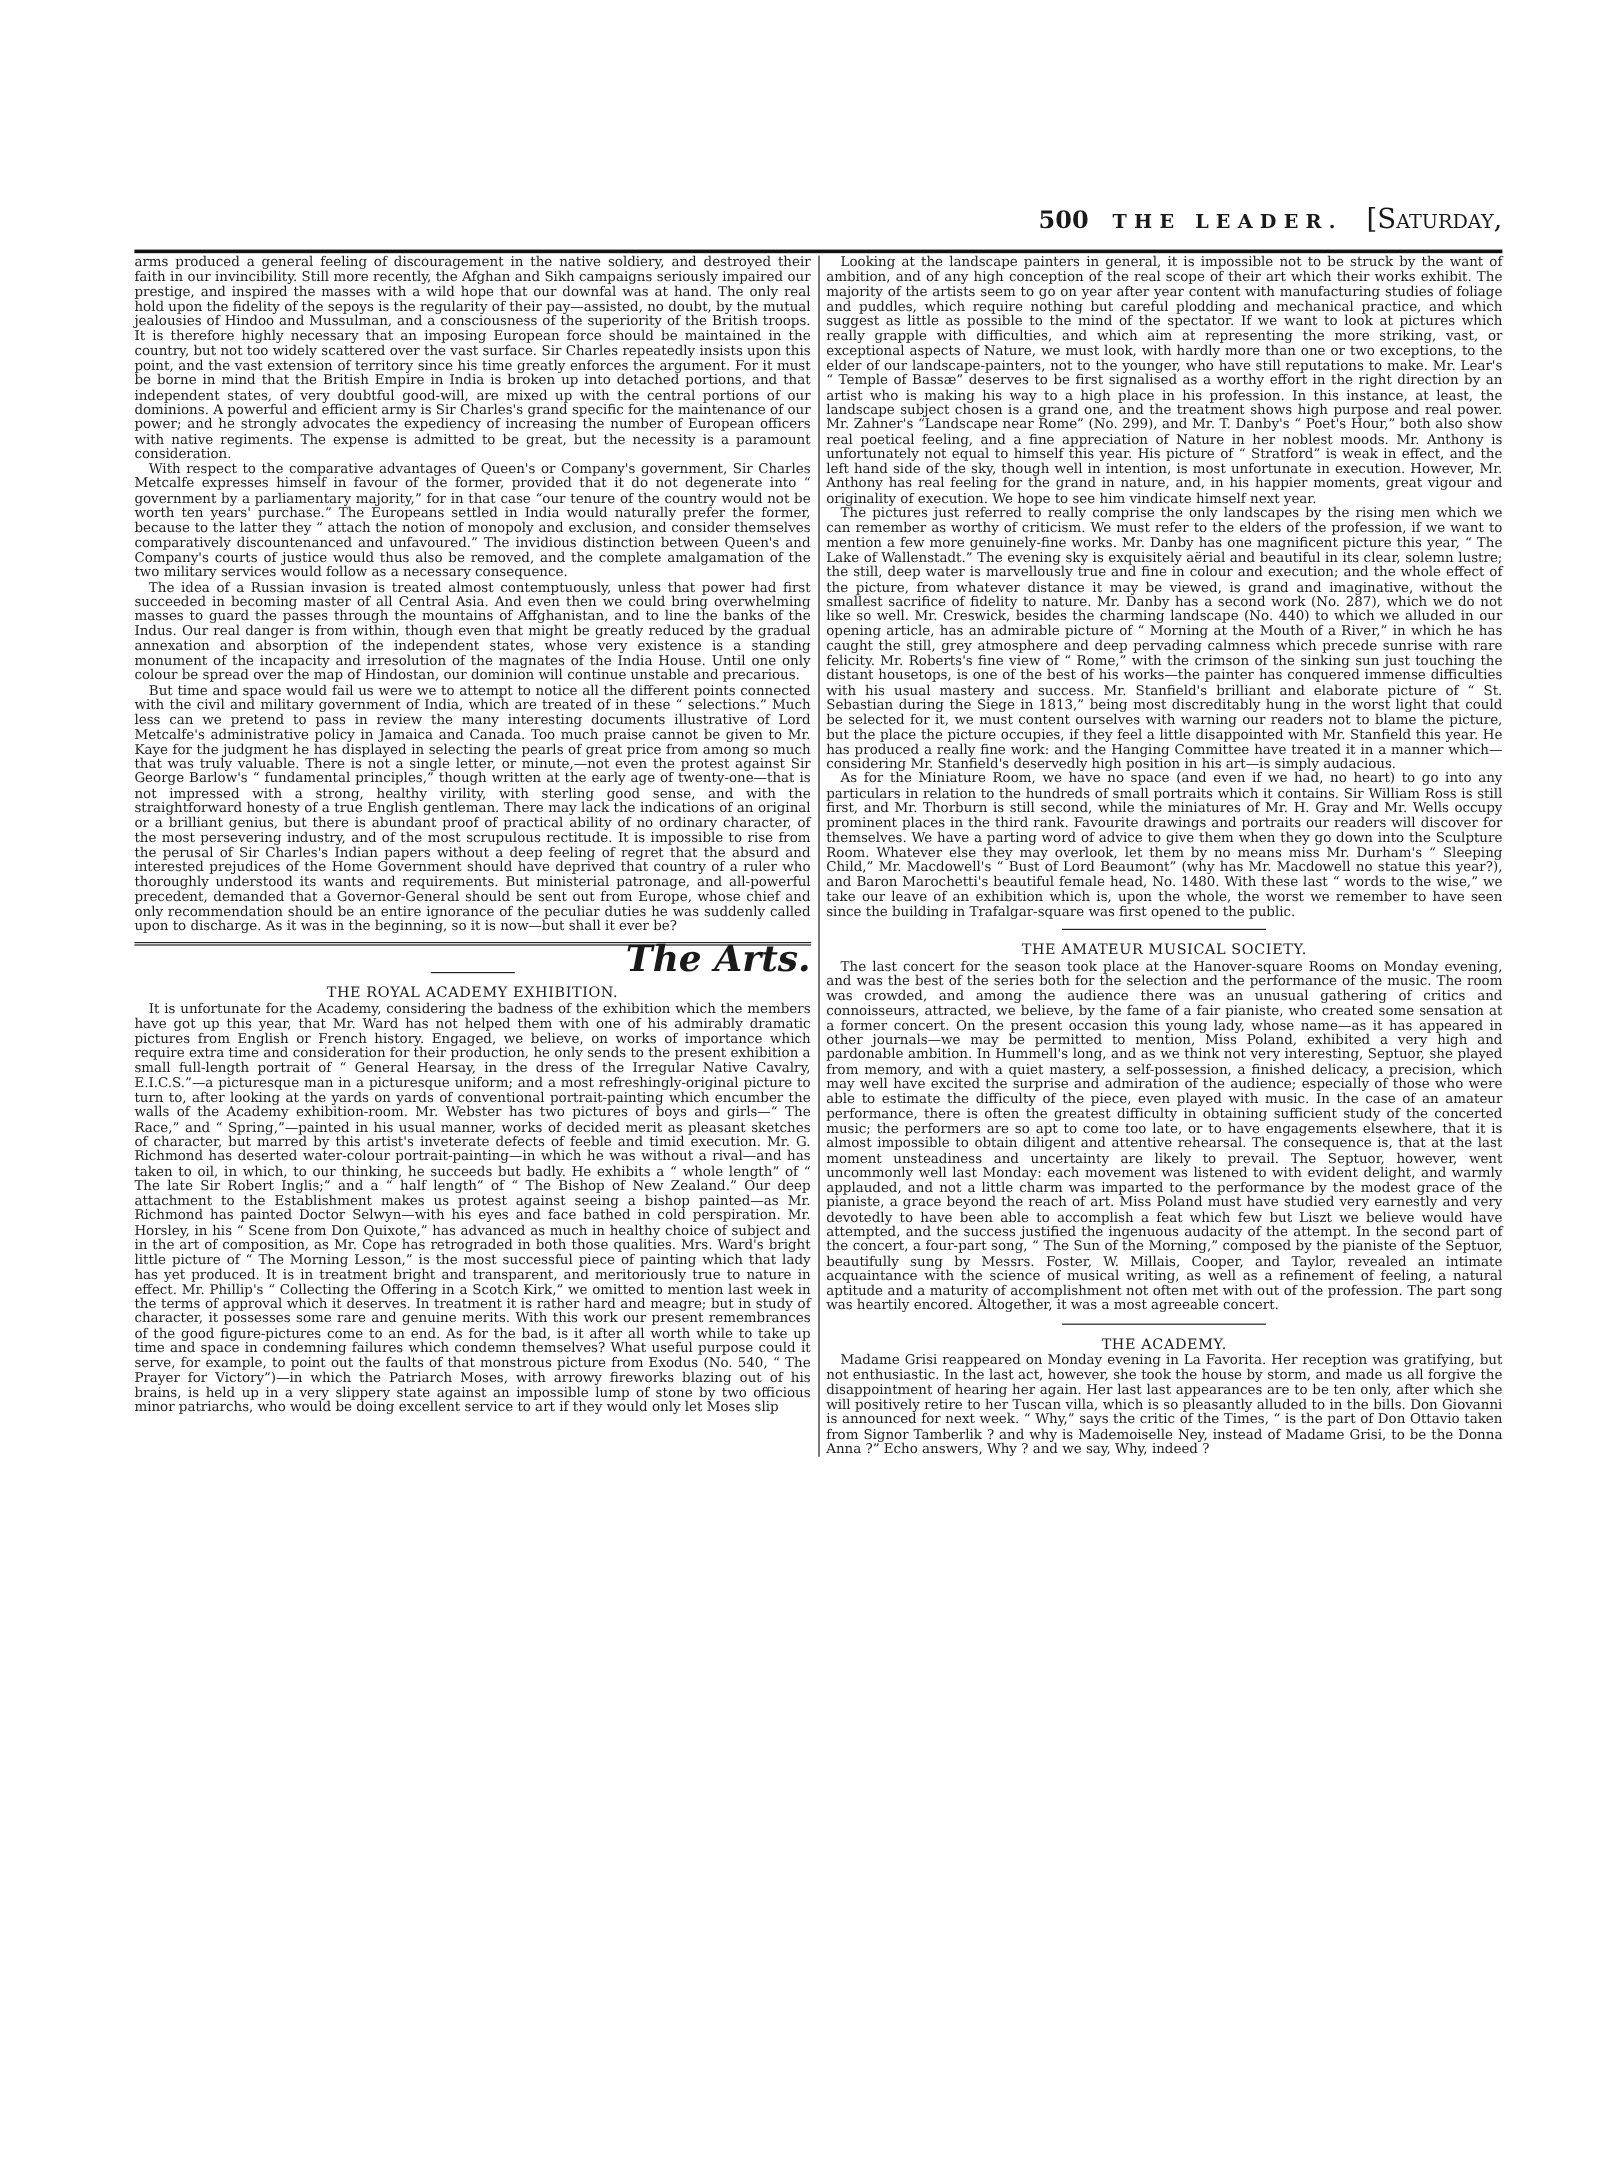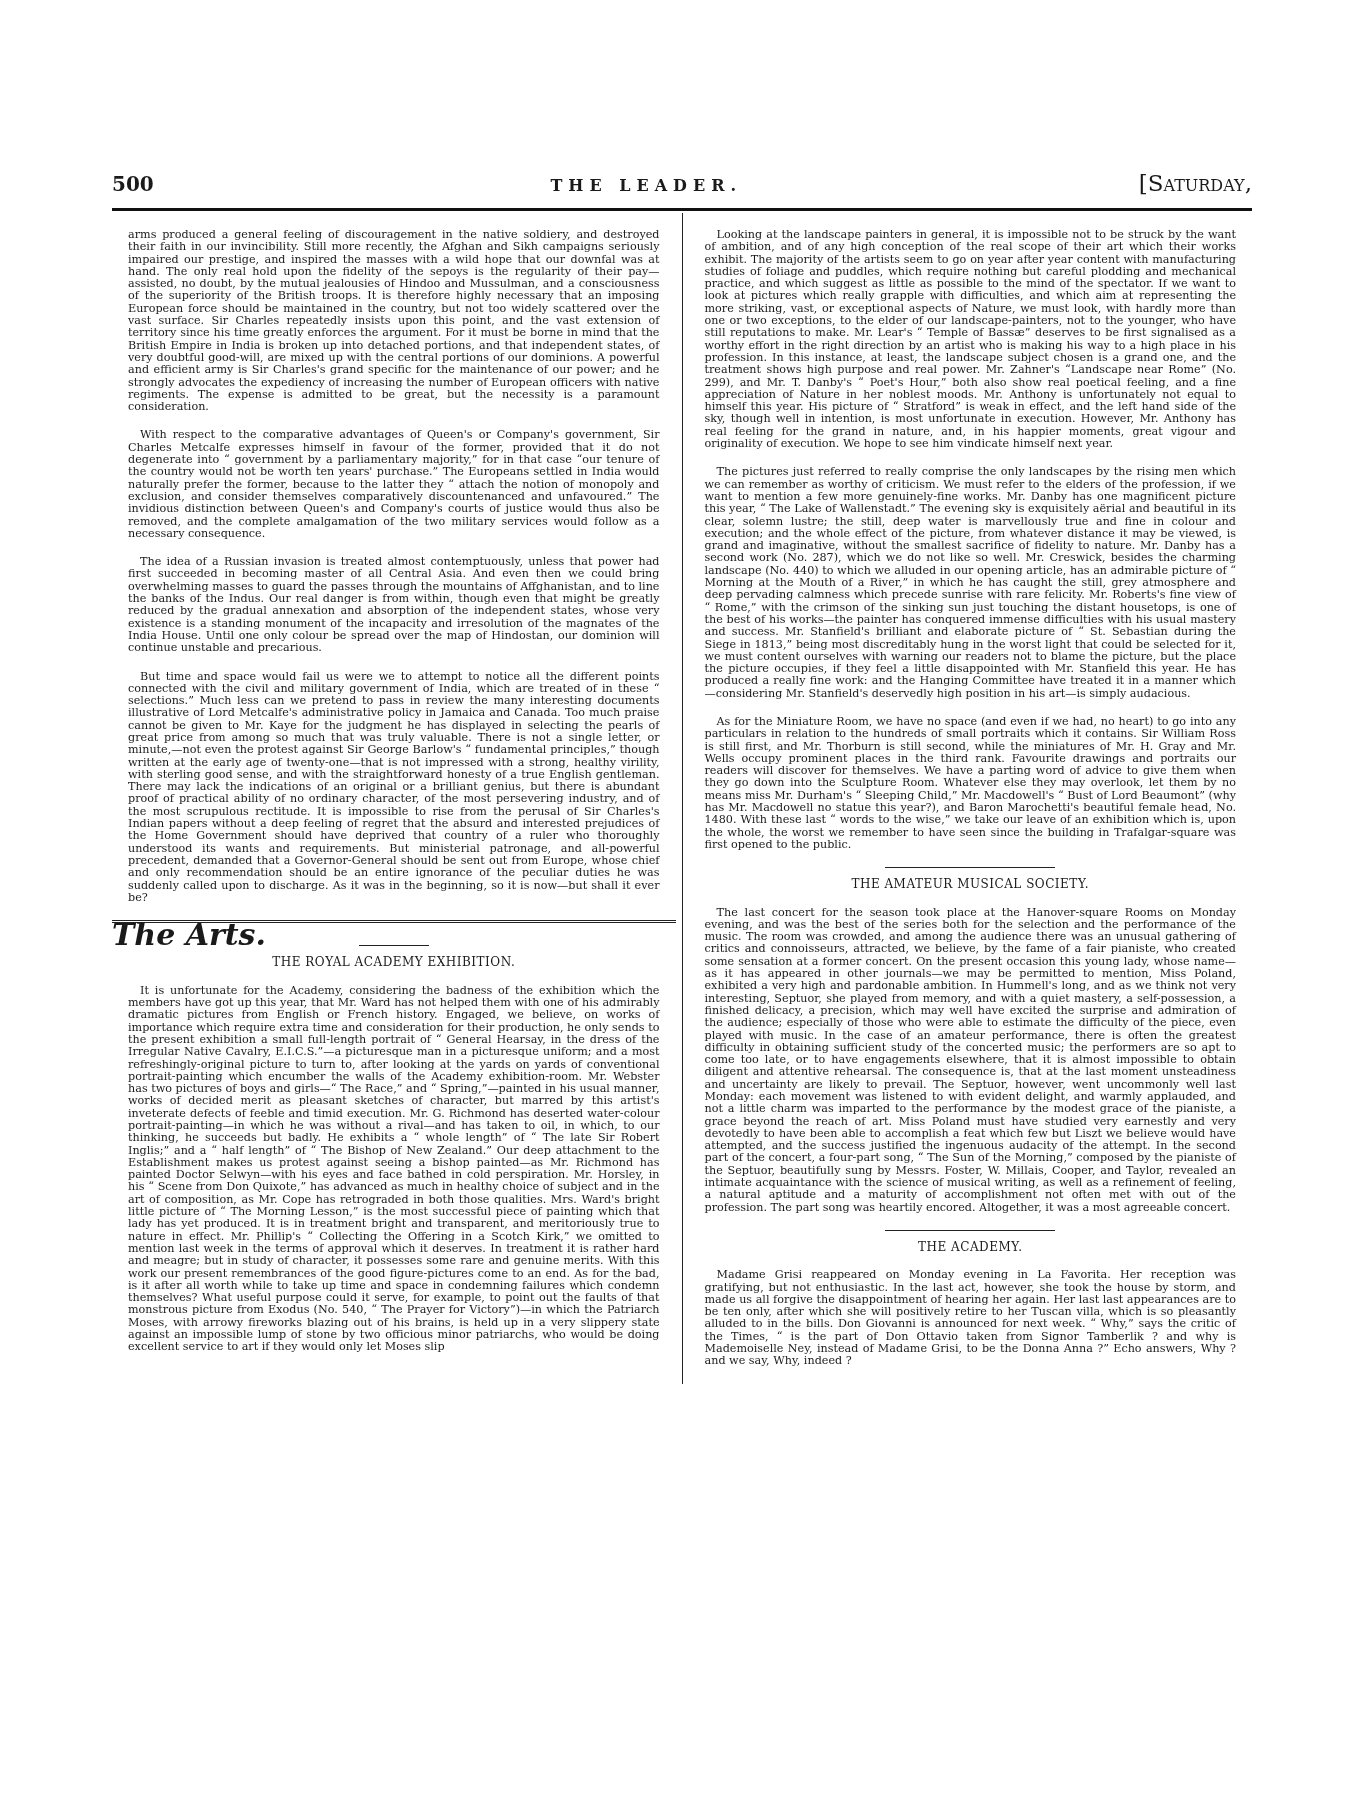--- a/index.html
+++ b/index.html
@@ -1,29 +1,29 @@
 <!DOCTYPE html>
 <html><head>
 <meta charset="utf-8">
 <style>
   html, body { margin: 0; padding: 0; background: #ffffff; }
   body { width: 1351px; height: 1801px; position: relative; overflow: hidden; font-family: "DejaVu Serif", serif; color: #1a1a1a; }
   .page { position: absolute; left: 112px; top: 170px; width: 1140px; }
-  .masthead { display: flex; justify-content: space-between; align-items: baseline; height: 34px; }
+  .masthead { display: flex; justify-content: flex-end; align-items: baseline; height: 34px; gap: 20px; }
   .masthead .pno { font-family: "DejaVu Serif", serif; font-weight: bold; font-size: 20px; }
   .masthead .title { font-family: "DejaVu Serif", serif; font-size: 16px; letter-spacing: 6px; font-weight: bold; }
   .masthead .day { font-family: "DejaVu Serif", serif; font-size: 23px; font-variant: small-caps; }
   .rule-thick { height: 3px; background: #111; margin-top: 4px; }
   .cols { display: flex; margin-top: 2px; }
   .col { width: 567px; font-size: 11.2px; line-height: 12.3px; text-align: justify; }
   .col.left { padding-right: 6px; border-right: 1px solid #222; }
   .col.right { padding-left: 6px; }
-  p { margin: 16px; text-indent: 12px; }
+  p { margin: 0; text-indent: 12px; }
   .section-rule { border-top: 3px double #222; margin: 6px 0 6px 0; }
-  .arts-title { text-align: left; font-family: "DejaVu Serif", serif; font-size: 30px; font-weight: bold; font-style: italic; margin: 6px 0 4px 0; }
+  .arts-title { text-align: right; font-family: "DejaVu Serif", serif; font-size: 30px; font-weight: bold; font-style: italic; margin: 6px 0 4px 0; }
   .short-rule { width: 70px; height: 1px; background: #222; margin: 4px auto 8px auto; }
   h3 { text-align: center; font-size: 12px; font-weight: normal; letter-spacing: 0.5px; margin: 10px 0 2px 0; }
   .split-rule { width: 170px; height: 1px; background: #222; margin: 8px auto 4px auto; }
 </style>
 </head>
 <body>
 
 <div class="page">
   <div class="masthead">
     <span class="pno">500</span>

